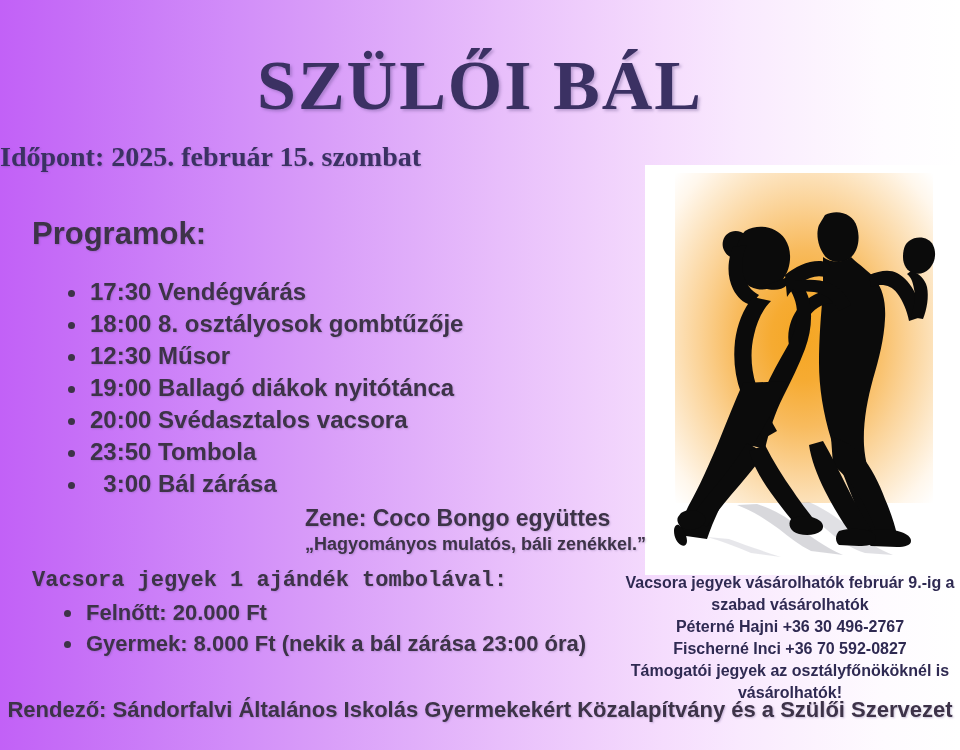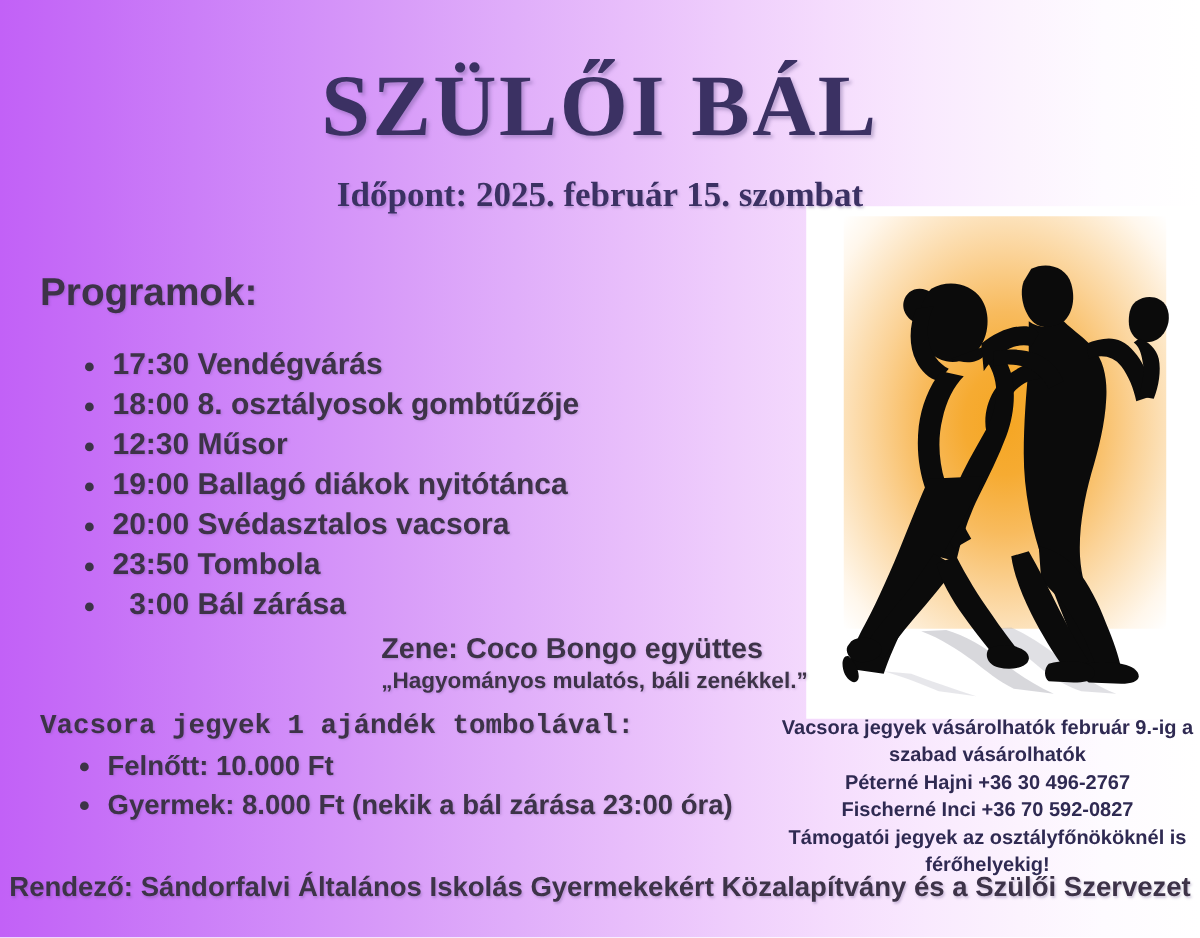--- a/index.html
+++ b/index.html
@@ -81,21 +81,21 @@
     font-size: 70px;
     letter-spacing: 2px;
     color: #3b3163;
     text-shadow: 2px 2px 3px rgba(90,70,130,.35);
   }
   .subtitle {
     position: absolute;
     left: 0;
     top: 141px;
     width: 960px;
-    text-align: center;
+    text-align: left;
     font-family: "Liberation Serif", serif;
     font-weight: bold;
     font-size: 28px;
     color: #3b3163;
     text-shadow: 1px 1px 2px rgba(90,70,130,.3);
   }
 
   
   .programs-heading {
     position: absolute;
@@ -326,28 +326,28 @@
     <li>20:00 Svédasztalos vacsora</li>
     <li>23:50 Tombola</li>
     <li>  3:00 Bál zárása</li>
   </ul>
 
   <div class="band-name">Zene: Coco Bongo együttes</div>
   <div class="band-quote">„Hagyományos mulatós, báli zenékkel.”</div>
 
   <div class="tickets-heading">Vacsora jegyek 1 ajándék tombolával:</div>
   <ul class="price-list">
-    <li>Felnőtt: 10.000 Ft</li>
+    <li>Felnőtt: 20.000 Ft</li>
     <li>Gyermek: 8.000 Ft (nekik a bál zárása 23:00 óra)</li>
   </ul>
 
   <div class="contact">
     <div>Vacsora jegyek vásárolhatók február 9.-ig a</div>
     <div>szabad vásárolhatók</div>
     <div>Péterné Hajni +36 30 496-2767</div>
     <div>Fischerné Inci +36 70 592-0827</div>
     <div>Támogatói jegyek az osztályfőnököknél is</div>
-    <div>férőhelyekig!</div>
+    <div>vásárolhatók!</div>
   </div>
 
   <div class="footer">Rendező: Sándorfalvi Általános Iskolás Gyermekekért Közalapítvány és a Szülői Szervezet</div>
 
 </div>
 
 </body></html>

